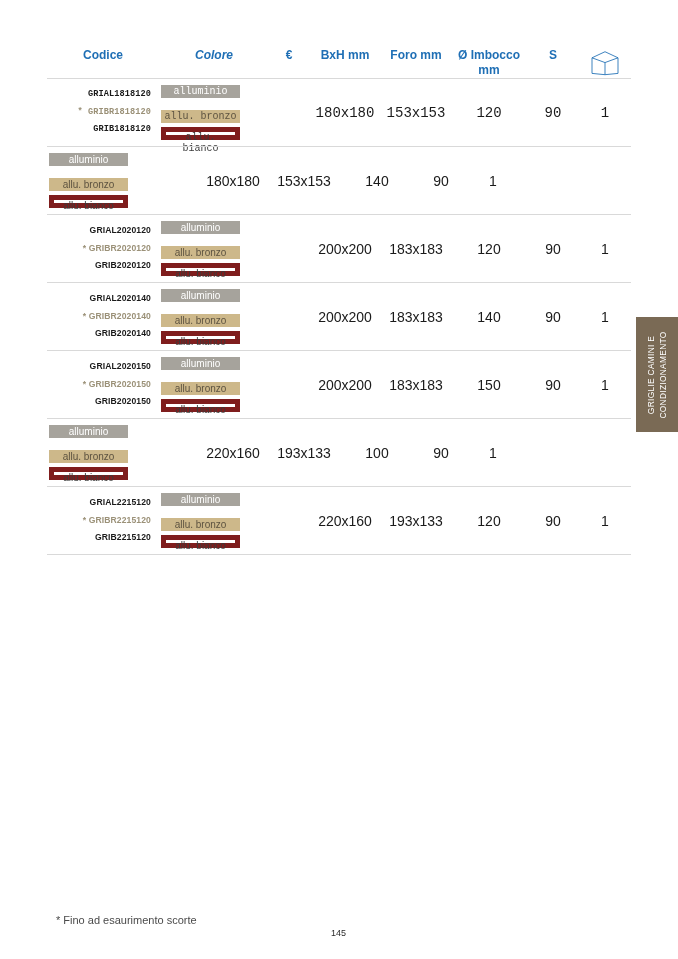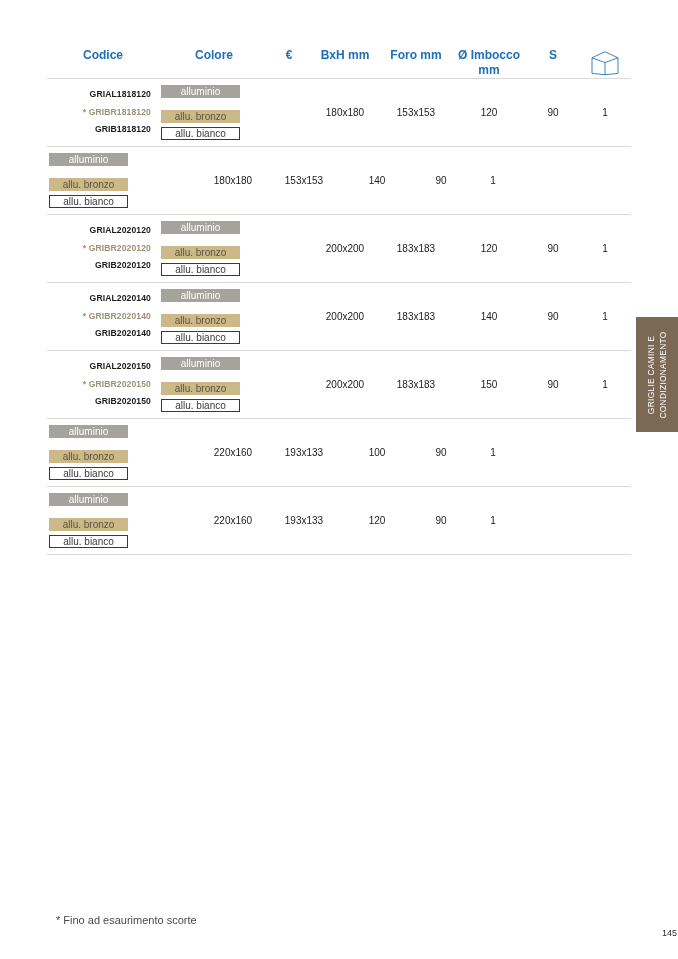--- a/index.html
+++ b/index.html
@@ -37,21 +37,21 @@
     font-size: 12px;
     font-weight: bold;
   }
   .thead .cell {
     text-align: center;
     padding-top: 10px;
     line-height: 1.25;
   }
 
   .col-codice   { width: 112px; }
-  .col-colore   { width: 110px; }
+  .col-colore   { width: 110px; font-style: italic; }
   .col-eur      { width: 40px; }
   .col-bxh      { width: 72px; }
   .col-foro     { width: 70px; }
   .col-imbocco  { width: 76px; }
   .col-s        { width: 52px; }
   .col-box      { width: 52px; }
 
   .box-icon {
     width: 30px;
     height: 26px;
@@ -60,21 +60,21 @@
   }
 
   
   .row {
     display: flex;
     align-items: center;
     border-top: 1px solid #d9d9d9;
     height: 67px;
     position: relative;
   }
-  .row.first { border-top: 1px solid #d9d9d9; }
+  .row.first { border-top: 1px solid #d9d9d9; font-family: Liberation Mono, monospace; }
 
   .codes {
     width: 112px;
     text-align: right;
     padding-right: 8px;
     box-sizing: border-box;
   }
   .code {
     font-size: 8.6px;
     line-height: 17.5px;
@@ -109,27 +109,27 @@
     color: #ffffff;
   }
   .sw-bronzo {
     background: #cdb88a;
     color: #5d5340;
     margin-top: 12px;
   }
   .sw-bianco {
     background: #ffffff;
     color: #3a3a3a;
-    border: 1px solid #7f1d1d;
+    border: 5px solid #7f1d1d;
     line-height: 11px;
   }
 
   .val {
     text-align: center;
-    font-size: 10px;
+    font-size: 14px;
     color: #1a1a1a;
     box-sizing: border-box;
   }
 
   
   .side-tab {
     position: absolute;
     right: 0;
     top: 317px;
     width: 42px;
@@ -155,21 +155,21 @@
     left: 56px;
     top: 914px;
     font-size: 11px;
     color: #4a4a4a;
   }
   .pagenum {
     position: absolute;
     left: 0;
     right: 1px;
     top: 928px;
-    text-align: right;
+    text-align: center;
     font-size: 9px;
     color: #2b2b2b;
   }
 </style>
 </head>
 <body>
 
 <div class="page">
 
   <div class="table">
@@ -287,20 +287,25 @@
             <div class="sw sw-bianco">allu. bianco</div>
           </div>
           <div class="val col-eur"></div>
           <div class="val col-bxh">220x160</div>
           <div class="val col-foro">193x133</div>
           <div class="val col-imbocco">100</div>
           <div class="val col-s">90</div>
           <div class="val col-box">1</div>
         </div>
         <div class="row">
+          <div class="codes">
+            <div class="code al">GRIAL2215120</div>
+            <div class="code br"><span class="star">*</span> <span>GRIBR2215120</span></div>
+            <div class="code bi">GRIB2215120</div>
+          </div>
           <div class="swatches">
             <div class="sw sw-allu">alluminio</div>
             <div class="sw sw-bronzo">allu. bronzo</div>
             <div class="sw sw-bianco">allu. bianco</div>
           </div>
           <div class="val col-eur"></div>
           <div class="val col-bxh">220x160</div>
           <div class="val col-foro">193x133</div>
           <div class="val col-imbocco">120</div>
           <div class="val col-s">90</div>

